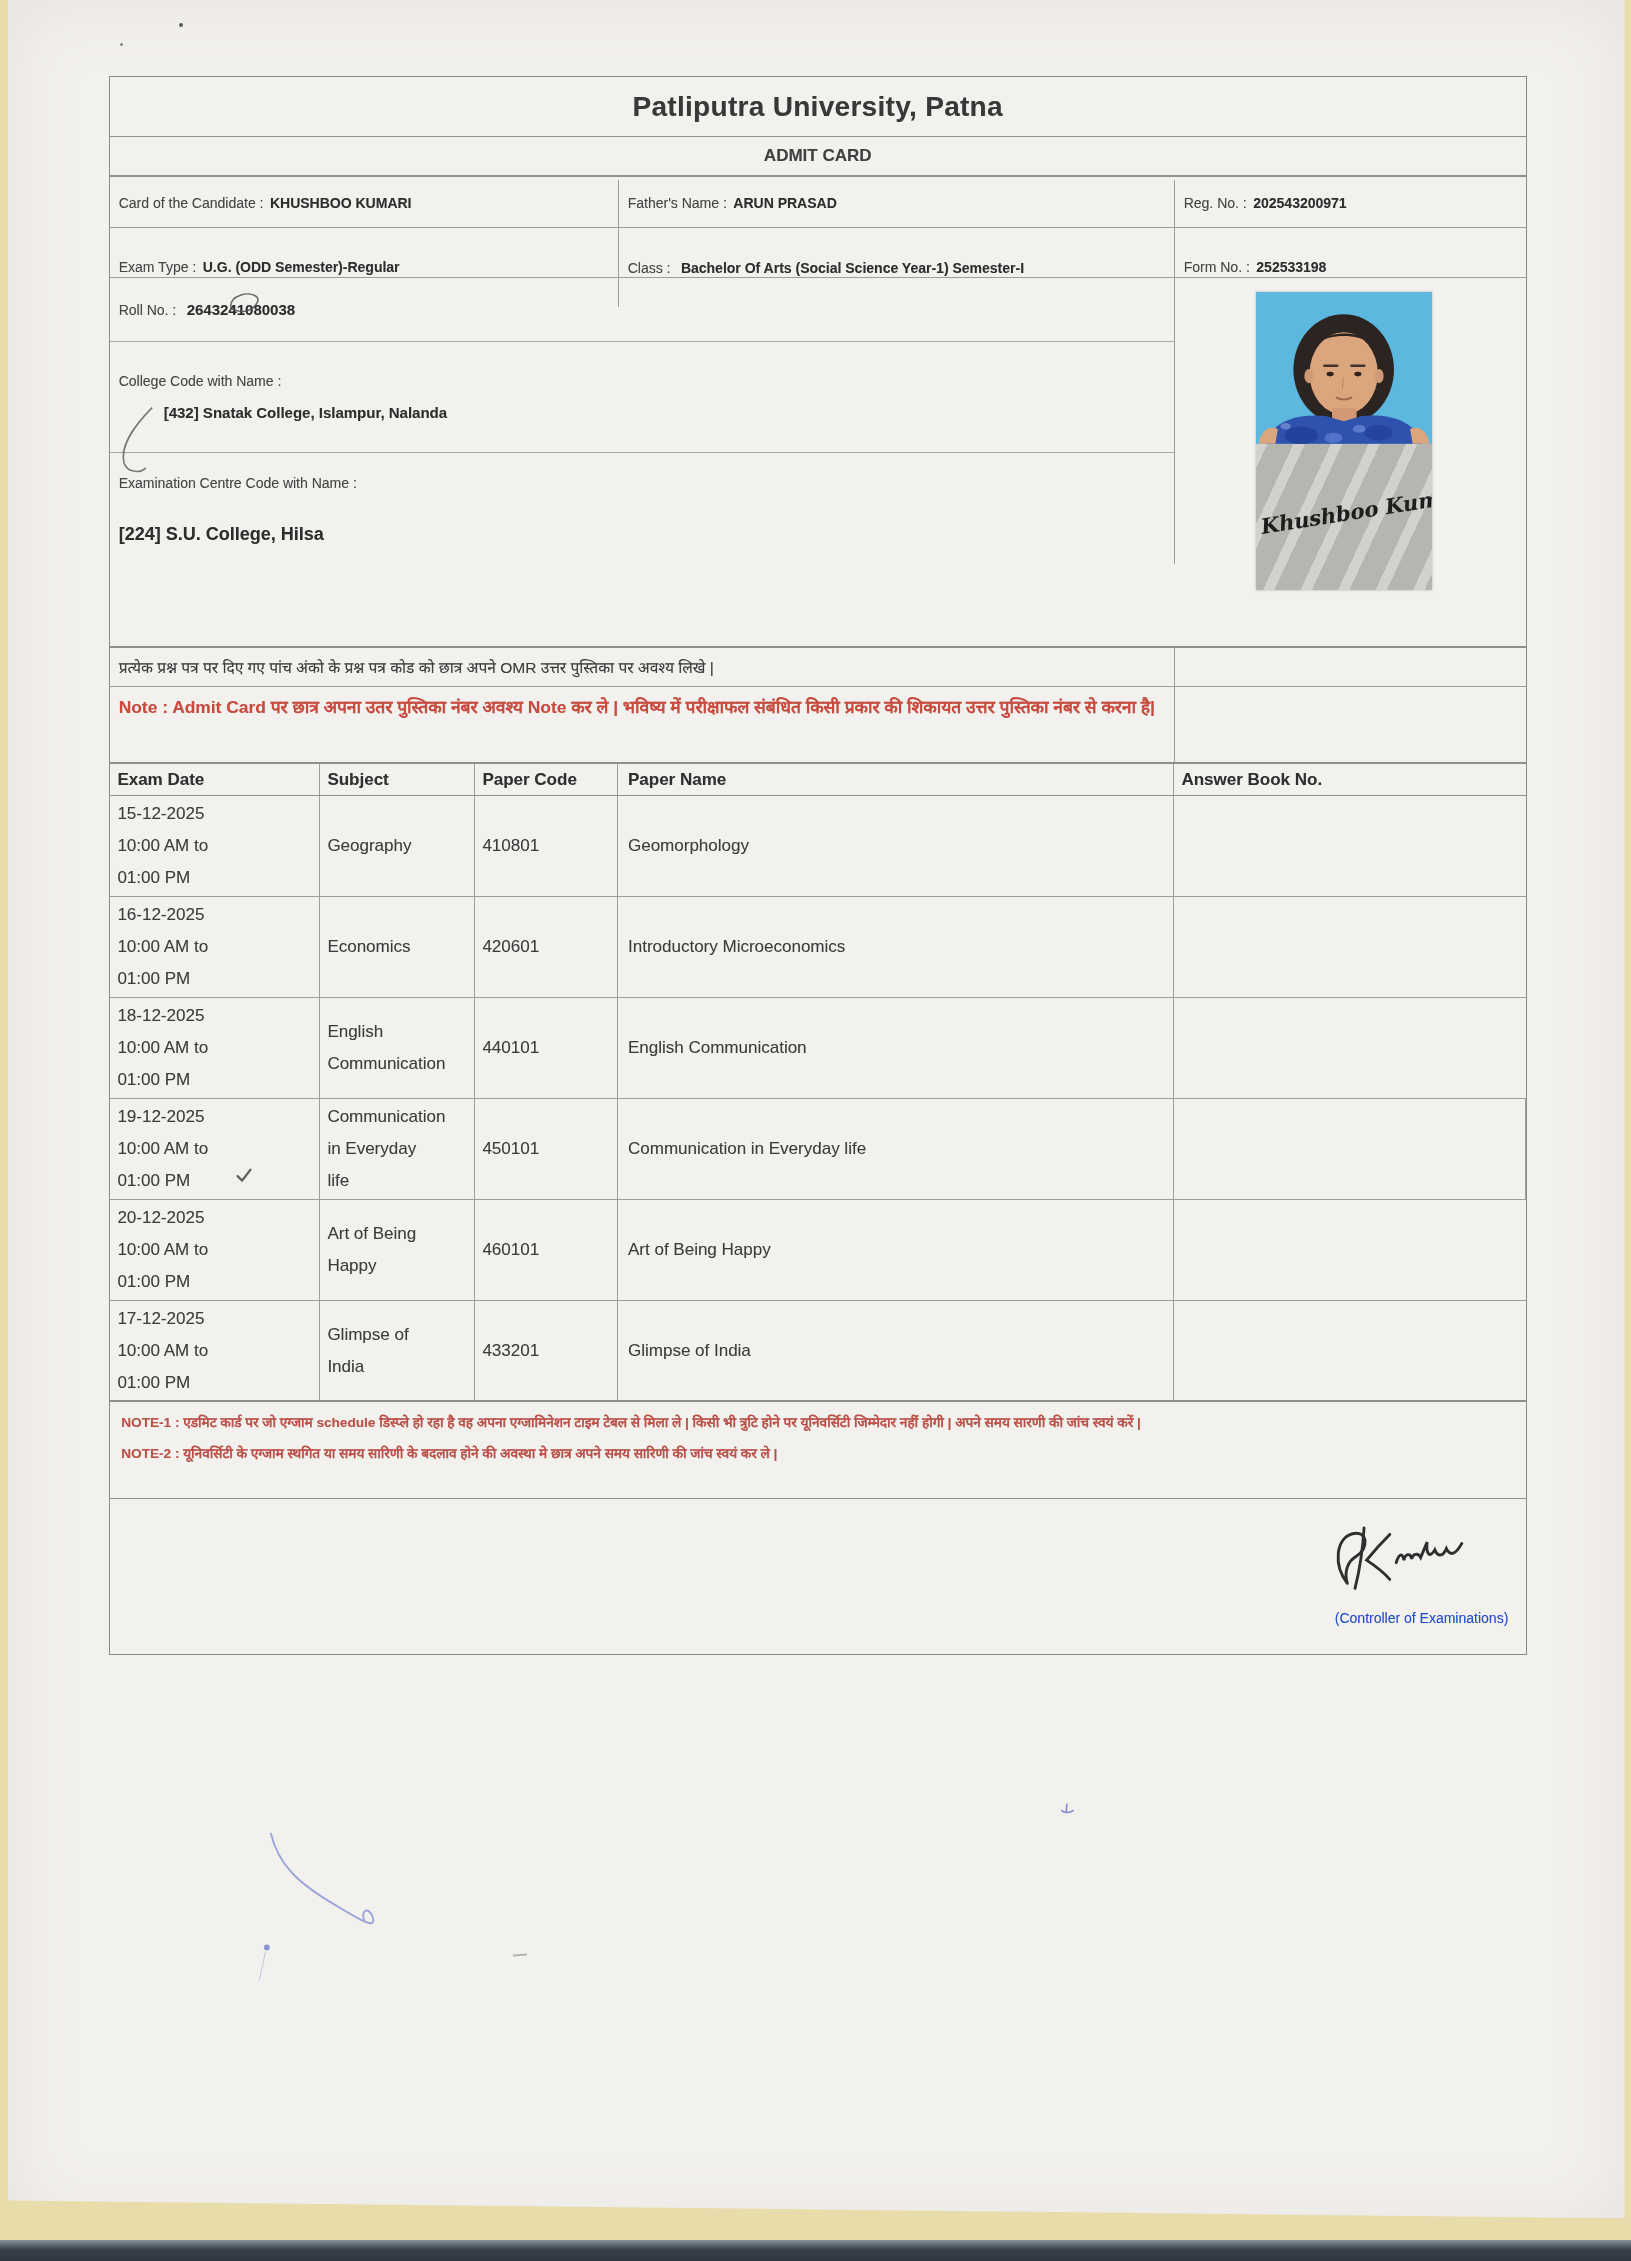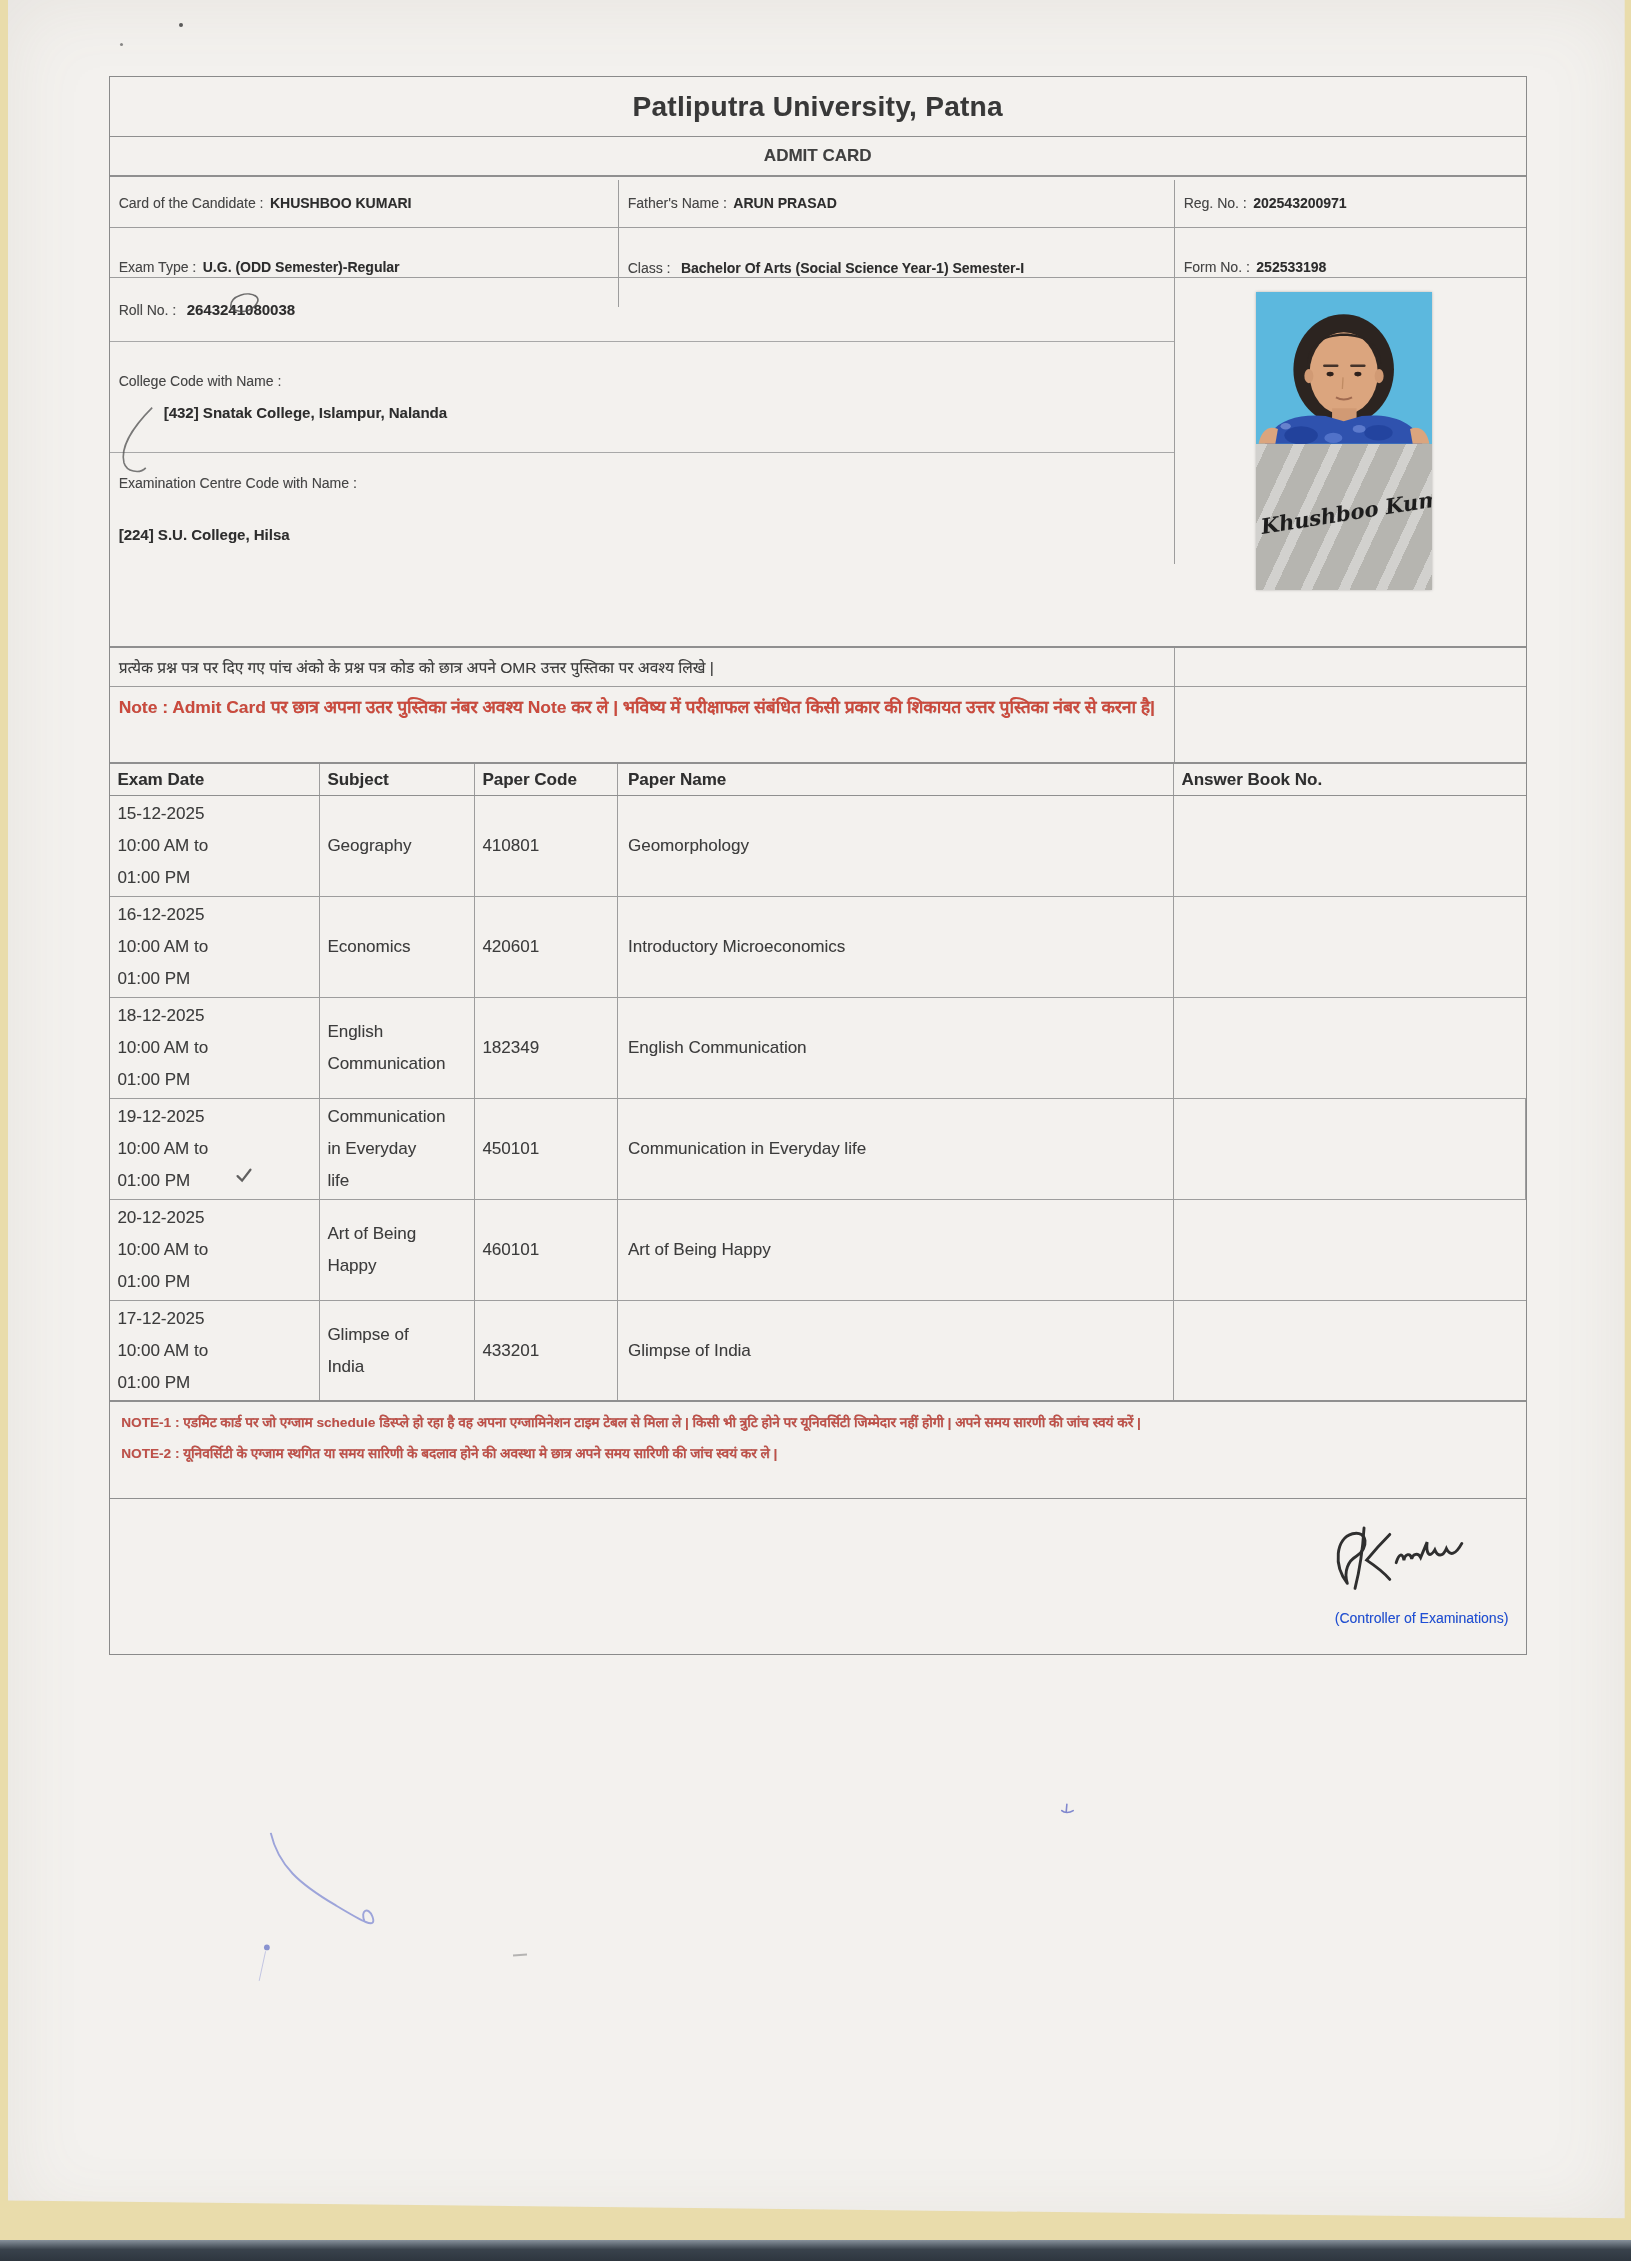--- a/index.html
+++ b/index.html
@@ -152,21 +152,21 @@
             <span class="lab">Roll No. :</span>
             <span class="val" style="font-size:15px;">2643241080038</span>
           </div>
         </div>
         <div class="rl-row rl-college">
           <div class="lab">College Code with Name :</div>
           <div class="val" style="font-size:15px;padding-left:45px;">[432] Snatak College, Islampur, Nalanda</div>
         </div>
         <div class="rl-row rl-centre">
           <div class="lab">Examination Centre Code with Name :</div>
-          <div class="val" style="font-size:15px;margin-top:20px;">[224] S.U. College, Hilsa</div>
+          <div class="val" style="font-size:18px;margin-top:20px;">[224] S.U. College, Hilsa</div>
         </div>
       </div>
       <div class="photo-cell">
         <div class="photo">
           <div class="photo-top">
             <svg width="176" height="152" viewBox="0 0 273 235">
               <rect width="273" height="235" fill="#5cb8de"></rect>
               <ellipse cx="136" cy="120" rx="78" ry="86" fill="#2c2420"></ellipse>
               <ellipse cx="136" cy="126" rx="53" ry="64" fill="#dba57e"></ellipse>
               <path d="M80,112 C76,48 198,48 194,112 C194,82 168,68 136,68 C104,68 80,82 80,112 Z" fill="#2c2420"></path>
@@ -248,21 +248,21 @@
       <div class="trow tbody-row">
         <div class="tcell c-date">
             <div class="date-wrap">
           <span>18-12-2025</span>
           <span class="time">10:00 AM to 01:00 PM</span>
         </div>
           </div>
         <div class="tcell c-subj">
             <div class="subj-wrap">English Communication</div>
           </div>
-        <div class="tcell c-code">182349</div>
+        <div class="tcell c-code">440101</div>
         <div class="tcell c-name">English Communication</div>
         <div class="tcell c-ansb"></div>
       </div>
 
       <div class="trow tbody-row" style="position:relative;">
         <div class="tcell c-date">
             <div class="date-wrap">
           <span>19-12-2025</span>
           <span class="time">10:00 AM to 01:00 PM</span>
         </div>

